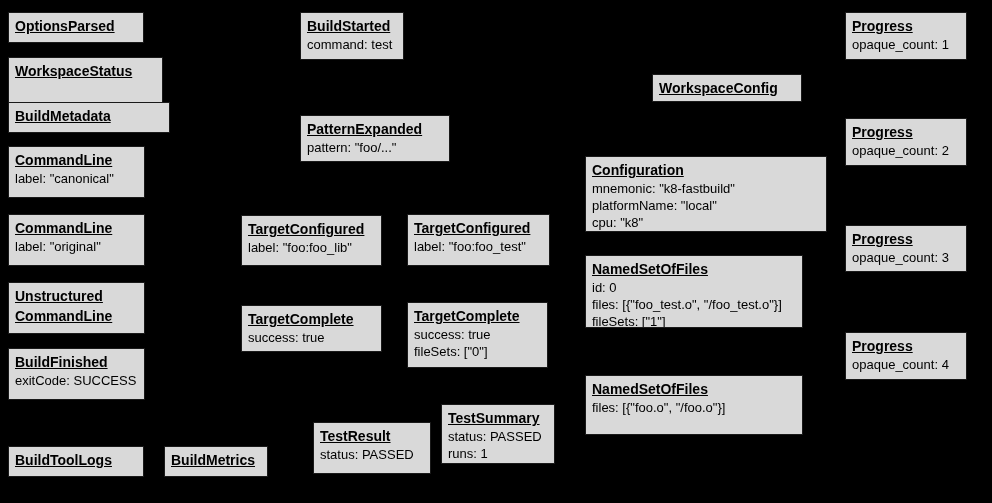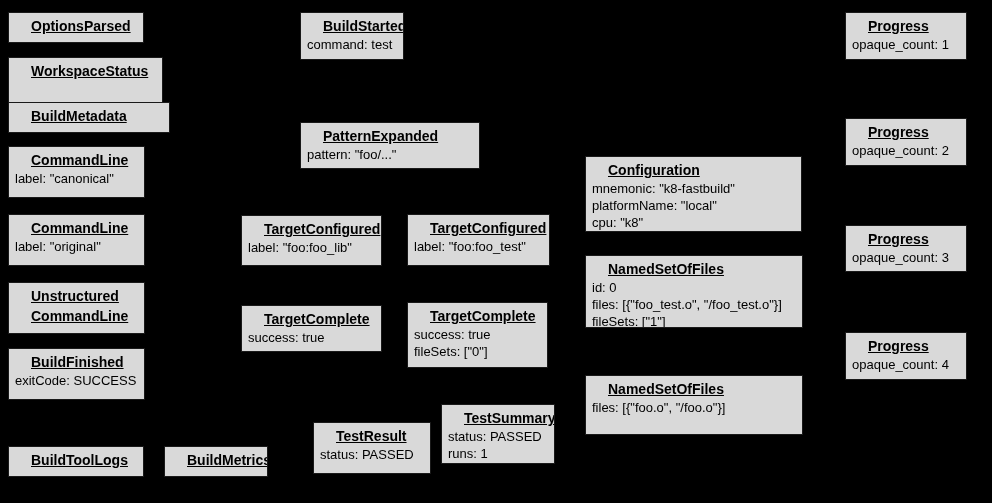--- a/index.html
+++ b/index.html
@@ -18,21 +18,20 @@
     padding:3px 6px;
     overflow:hidden;
     color:#000;
   }
   .node .title{
     font-weight:bold;
     text-decoration:underline;
     font-size:14px;
     line-height:20px;
     white-space:normal;
-    margin-left:16px;
   }
   .node .line{
     font-size:13px;
     line-height:17px;
     white-space:nowrap;
   }
 </style>
 </head>
 <body>
 
@@ -75,21 +74,21 @@
 
   <div class="node" style="left:8px;top:446px;width:136px;height:31px">
     <div class="title">BuildToolLogs</div>
   </div>
 
   <div class="node" style="left:300px;top:12px;width:104px;height:48px">
     <div class="title">BuildStarted</div>
     <div class="line">command: test</div>
   </div>
 
-  <div class="node" style="left:300px;top:122px;width:180px;height:47px">
+  <div class="node" style="left:300px;top:115px;width:150px;height:47px">
     <div class="title">PatternExpanded</div>
     <div class="line">pattern: "foo/..."</div>
   </div>
 
   <div class="node" style="left:241px;top:215px;width:141px;height:51px">
     <div class="title">TargetConfigured</div>
     <div class="line">label: "foo:foo_lib"</div>
   </div>
 
   <div class="node" style="left:241px;top:305px;width:141px;height:47px">
@@ -112,22 +111,25 @@
     <div class="title">TestResult</div>
     <div class="line">status: PASSED</div>
   </div>
 
   <div class="node" style="left:441px;top:404px;width:114px;height:60px">
     <div class="title">TestSummary</div>
     <div class="line">status: PASSED</div>
     <div class="line">runs: 1</div>
   </div>
 
+  <div class="node" style="left:652px;top:74px;width:150px;height:28px">
+    <div class="title">WorkspaceConfig</div>
+  </div>
 
-  <div class="node" style="left:585px;top:156px;width:217px;height:76px">
+  <div class="node" style="left:585px;top:156px;width:242px;height:76px">
     <div class="title">Configuration</div>
     <div class="line">mnemonic: "k8-fastbuild"</div>
     <div class="line">platformName: "local"</div>
     <div class="line">cpu: "k8"</div>
   </div>
 
   <div class="node" style="left:585px;top:255px;width:218px;height:73px">
     <div class="title">NamedSetOfFiles</div>
     <div class="line">id: 0</div>
     <div class="line">files: [{"foo_test.o", "/foo_test.o"}]</div>

